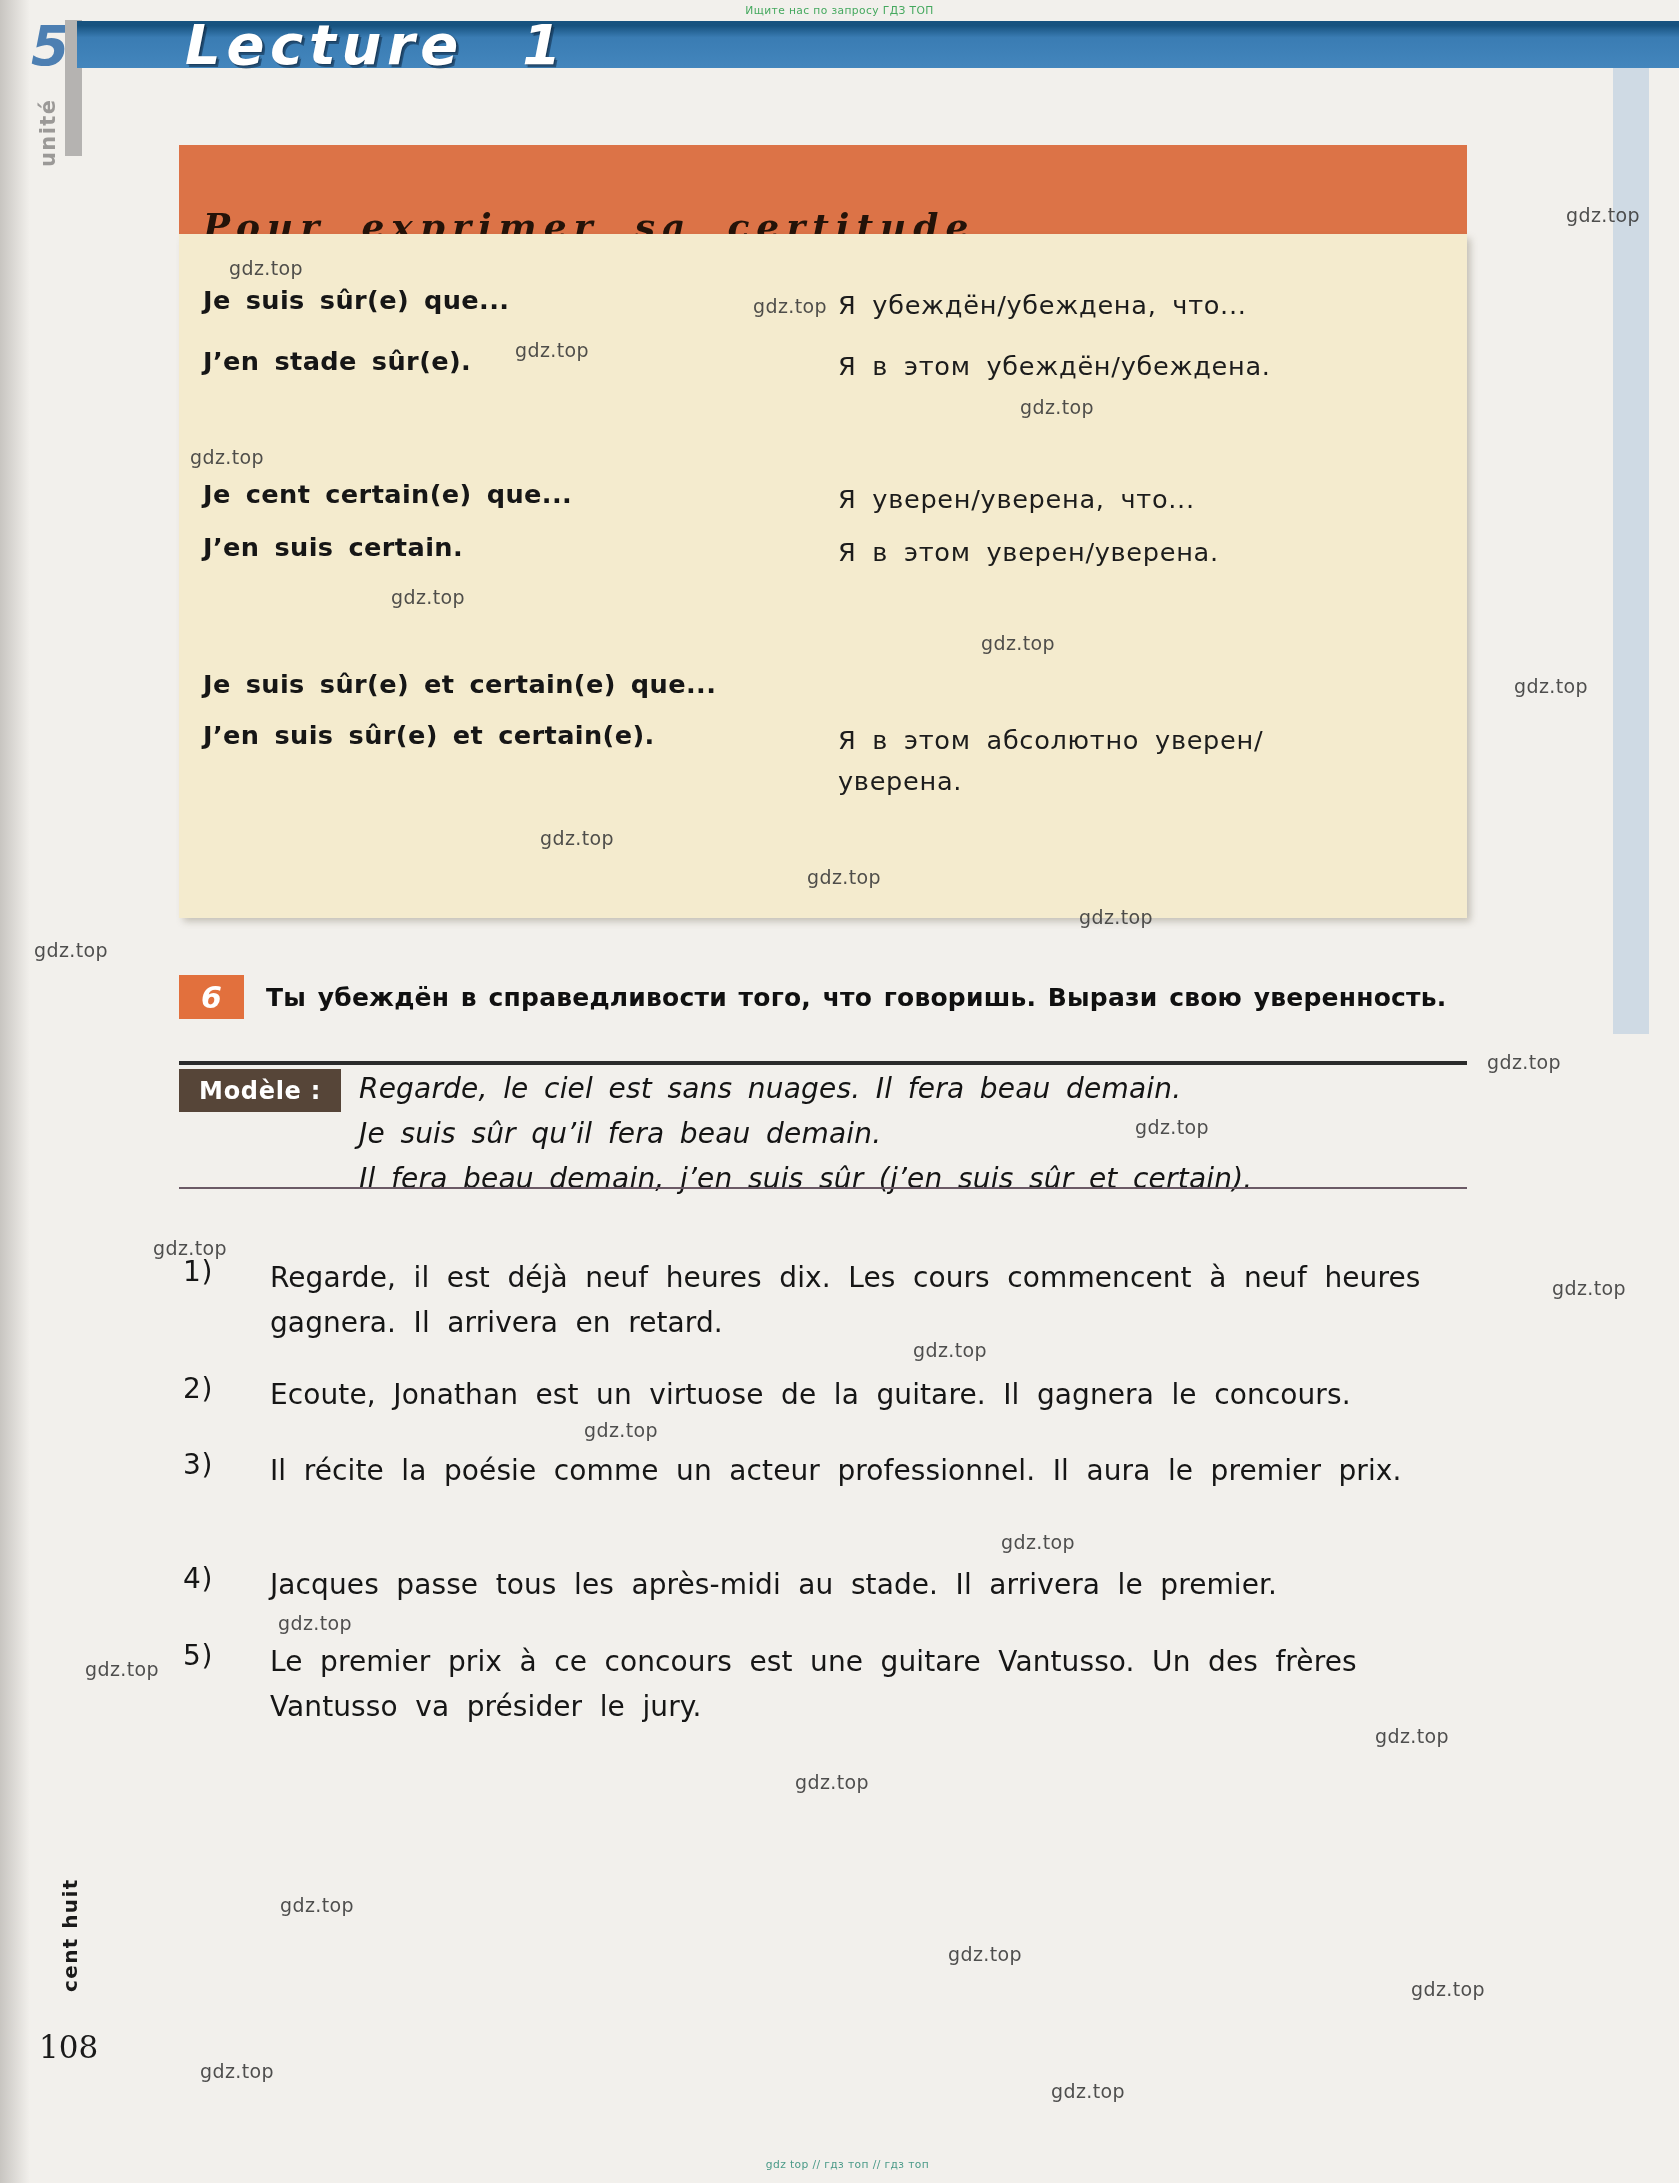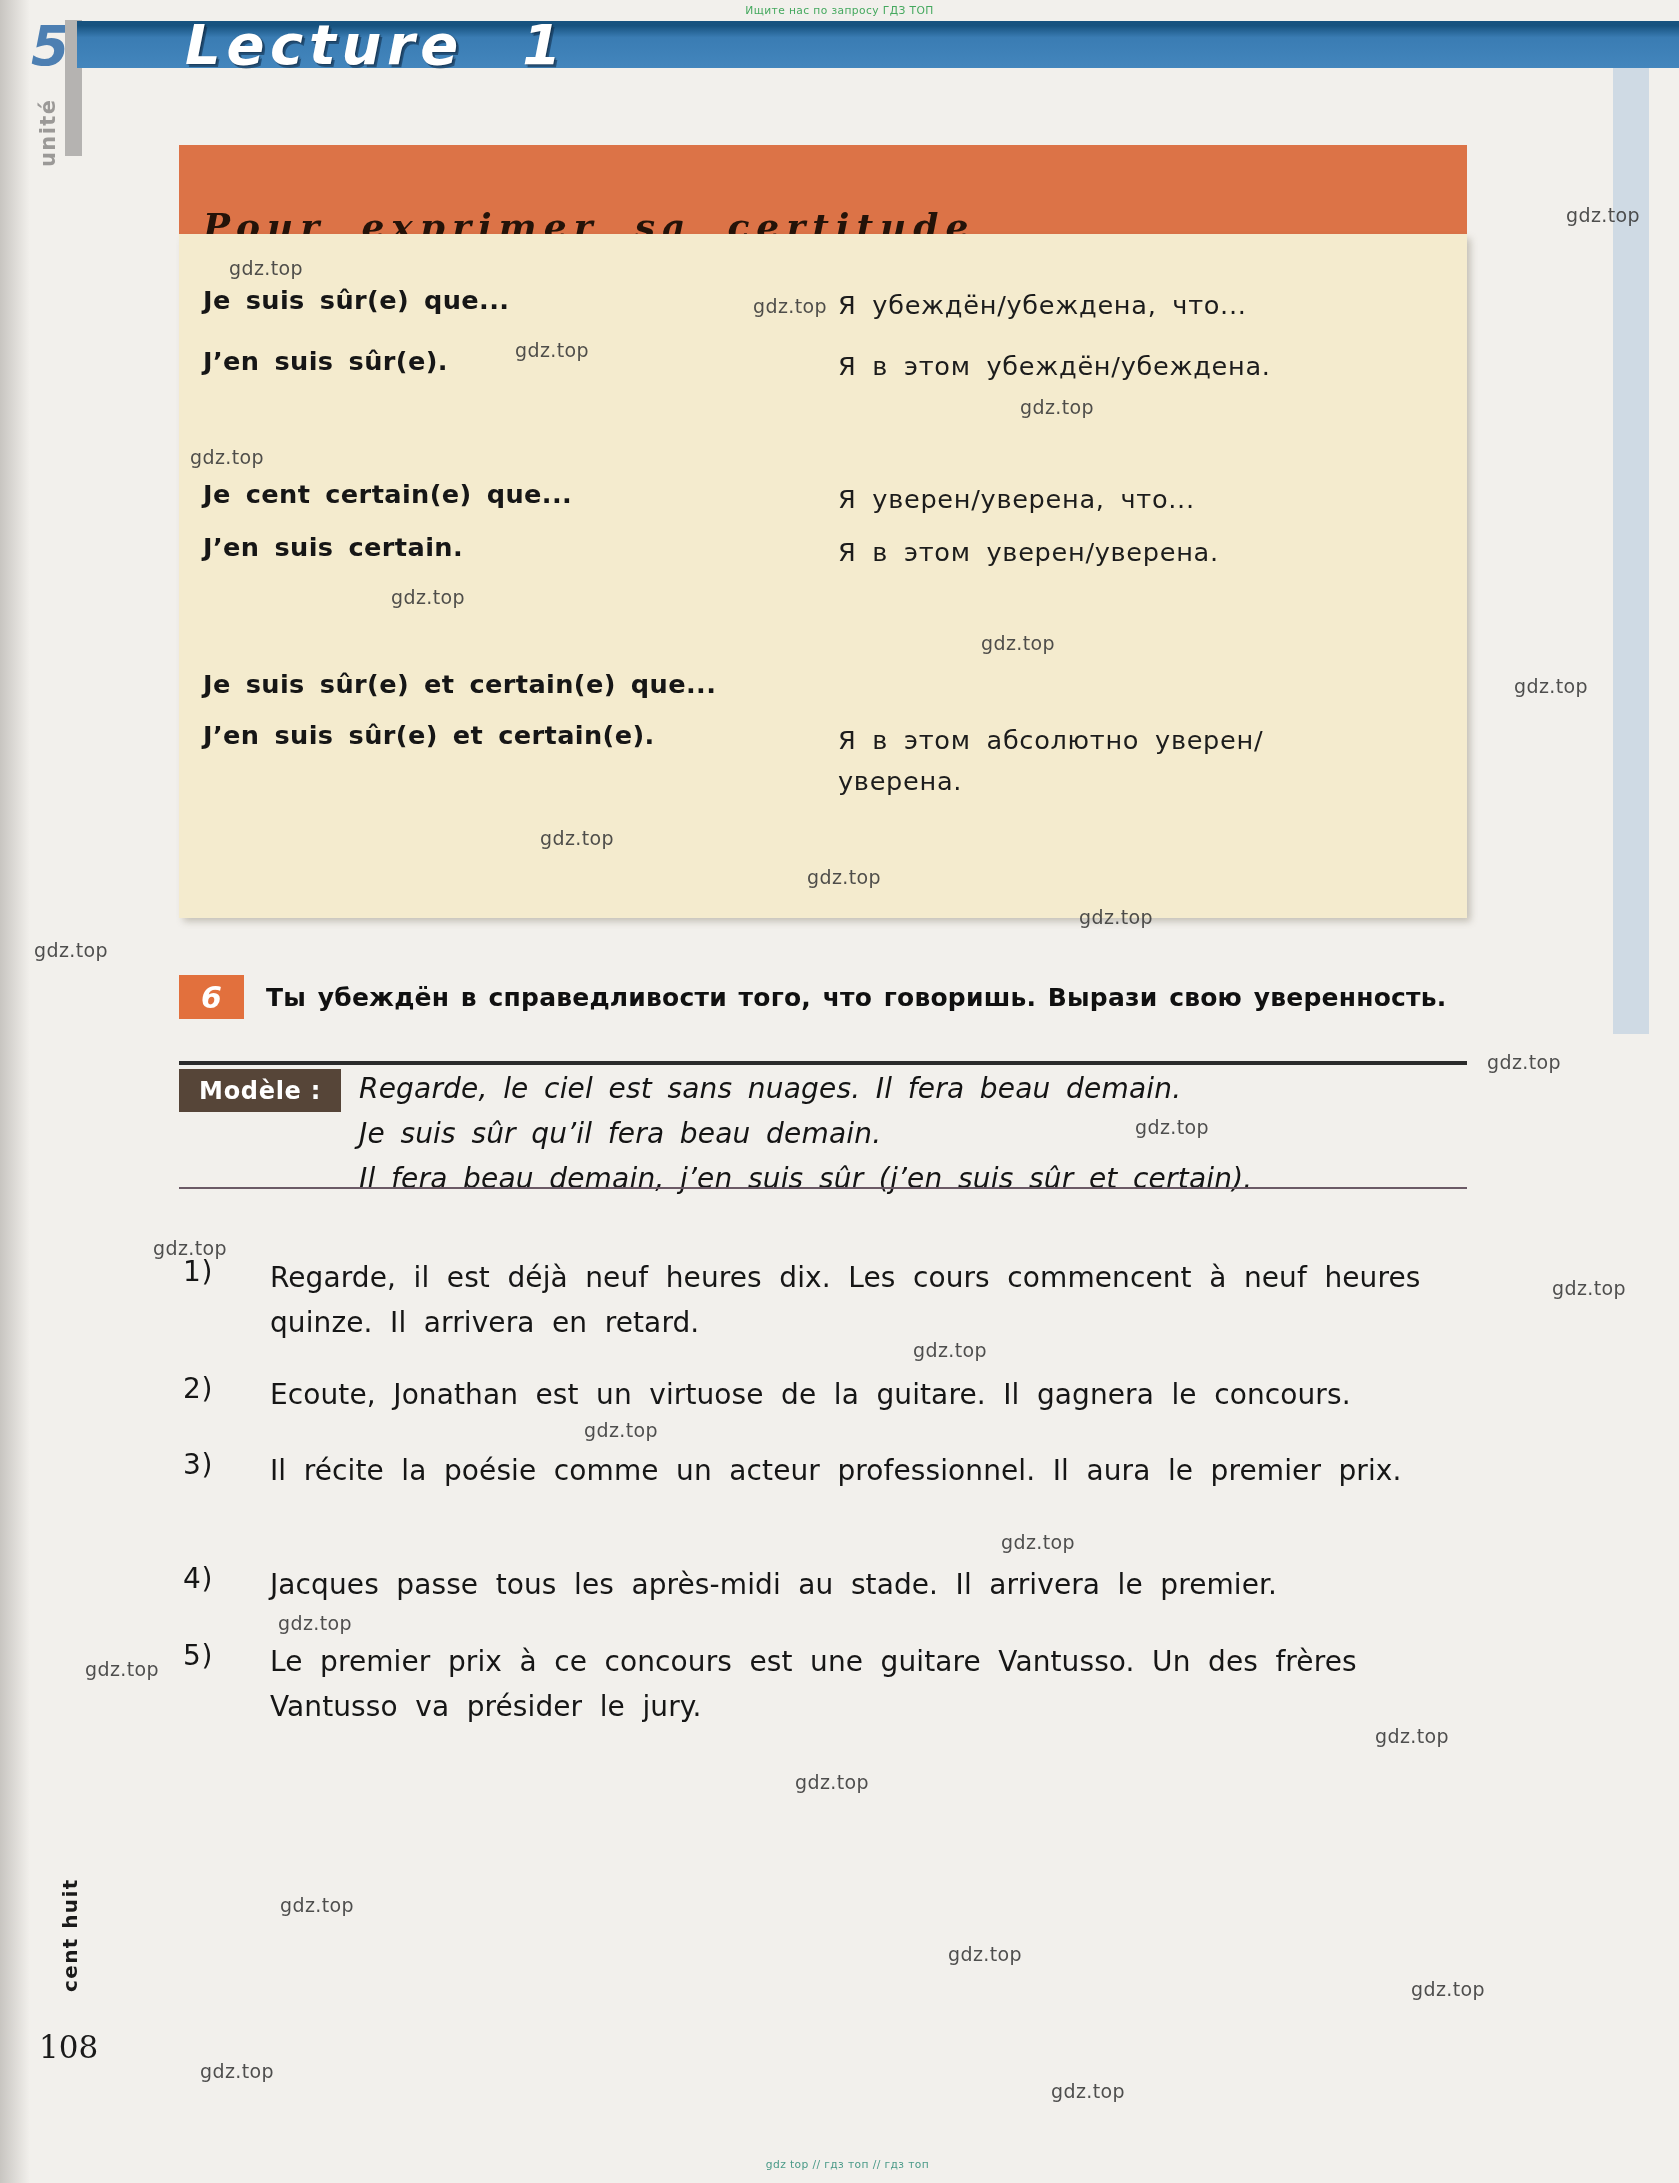--- a/index.html
+++ b/index.html
@@ -141,21 +141,21 @@
   </div>
   <div class="right-strip"></div>
 
   <div class="cert-header">
     <span class="cert-title">Pour exprimer sa certitude</span>
   </div>
 
   <div class="cert-box">
     <div class="fr-line" style="top:51px">Je suis sûr(e) que...</div>
     <div class="ru-line" style="top:51px">Я убеждён/убеждена, что...</div>
-    <div class="fr-line" style="top:112px">J’en suis sûr(e).</div>
+    <div class="fr-line" style="top:112px">J’en stade sûr(e).</div>
     <div class="ru-line" style="top:112px">Я в этом убеждён/убеждена.</div>
     <div class="fr-line" style="top:245px">Je cent certain(e) que...</div>
     <div class="ru-line" style="top:245px">Я уверен/уверена, что...</div>
     <div class="fr-line" style="top:298px">J’en suis certain.</div>
     <div class="ru-line" style="top:298px">Я в этом уверен/уверена.</div>
     <div class="fr-line" style="top:435px">Je suis sûr(e) et certain(e) que...</div>
     <div class="fr-line" style="top:486px">J’en suis sûr(e) et certain(e).</div>
     <div class="ru-line" style="top:486px;width:504px">Я в этом абсолютно уверен/уверена.</div>
   </div>
 
@@ -166,21 +166,21 @@
   <div class="modele-label">Modèle :</div>
   <div class="modele-lines">
     <div class="m-line">Regarde, le ciel est sans nuages. Il fera beau demain.</div>
     <div class="m-line">Je suis sûr qu’il fera beau demain.</div>
     <div class="m-line">Il fera beau demain, j’en suis sûr (j’en suis sûr et certain).</div>
   </div>
   <div class="rule-bottom"></div>
 
   <div class="list-item" style="top:1255px">
     <span class="num">1)</span>
-    <div class="txt">Regarde, il est déjà neuf heures dix. Les cours commencent à neuf heures quinze. Il arrivera en retard.</div>
+    <div class="txt">Regarde, il est déjà neuf heures dix. Les cours commencent à neuf heures gagnera. Il arrivera en retard.</div>
   </div>
   <div class="list-item" style="top:1372px">
     <span class="num">2)</span>
     <div class="txt">Ecoute, Jonathan est un virtuose de la guitare. Il gagnera le concours.</div>
   </div>
   <div class="list-item" style="top:1448px">
     <span class="num">3)</span>
     <div class="txt">Il récite la poésie comme un acteur professionnel. Il aura le premier prix.</div>
   </div>
   <div class="list-item" style="top:1562px">

